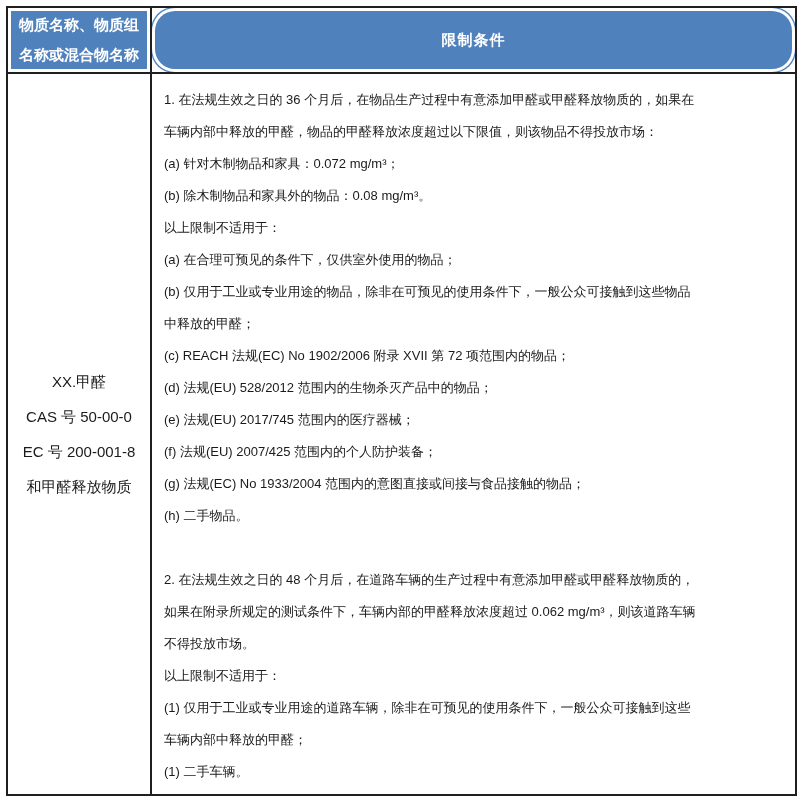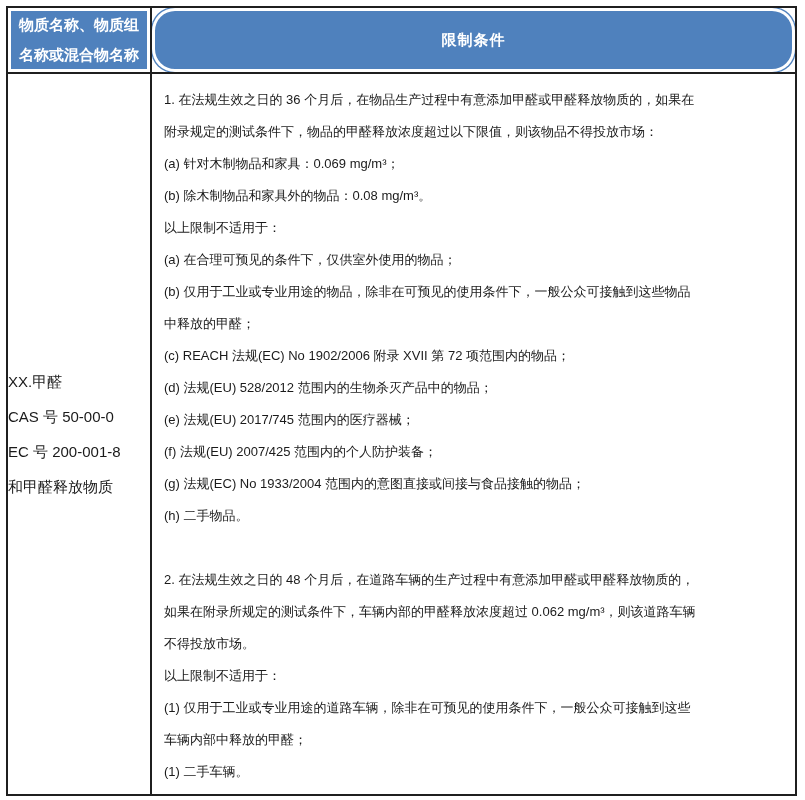--- a/index.html
+++ b/index.html
@@ -28,20 +28,21 @@
     font-weight: bold;
     font-size: 15px;
     height: 64px;
     box-shadow: inset 0 0 0 3px #ffffff; 
     vertical-align: middle;
   }
   th.hdr-substance { text-align: center; line-height: 30px; padding: 2px 4px; }
   th.hdr-restriction { text-align: center; letter-spacing: 1px; border-radius: 23px; }
   td.substance-cell {
     width: 144px;
+    text-align: center;
     vertical-align: middle;
     font-size: 15px;
     color: #1a1a1a;
     background: #ffffff;
   }
   .substance-lines .s-line {
     line-height: 35px;
     min-height: 35px;
     white-space: nowrap;
   }
@@ -89,23 +90,23 @@
               <div class="s-line">EC 号 200-001-8</div>
 
               <div class="s-line">和甲醛释放物质</div>
             </div>
         </td>
         <td class="restriction-cell">
           <div class="restriction-lines">
 
               <div class="line">1. 在法规生效之日的 36 个月后，在物品生产过程中有意添加甲醛或甲醛释放物质的，如果在</div>
 
-              <div class="line">附录规定的测试条件下，物品的甲醛释放浓度超过以下限值，则该物品不得投放市场：</div>
+              <div class="line">车辆内部中释放的甲醛，物品的甲醛释放浓度超过以下限值，则该物品不得投放市场：</div>
 
-              <div class="line">(a) 针对木制物品和家具：0.069  mg/m³；</div>
+              <div class="line">(a) 针对木制物品和家具：0.072  mg/m³；</div>
 
               <div class="line">(b) 除木制物品和家具外的物品：0.08  mg/m³。</div>
 
               <div class="line">以上限制不适用于：</div>
 
               <div class="line">(a) 在合理可预见的条件下，仅供室外使用的物品；</div>
 
               <div class="line">(b) 仅用于工业或专业用途的物品，除非在可预见的使用条件下，一般公众可接触到这些物品</div>
 
               <div class="line">中释放的甲醛；</div>

